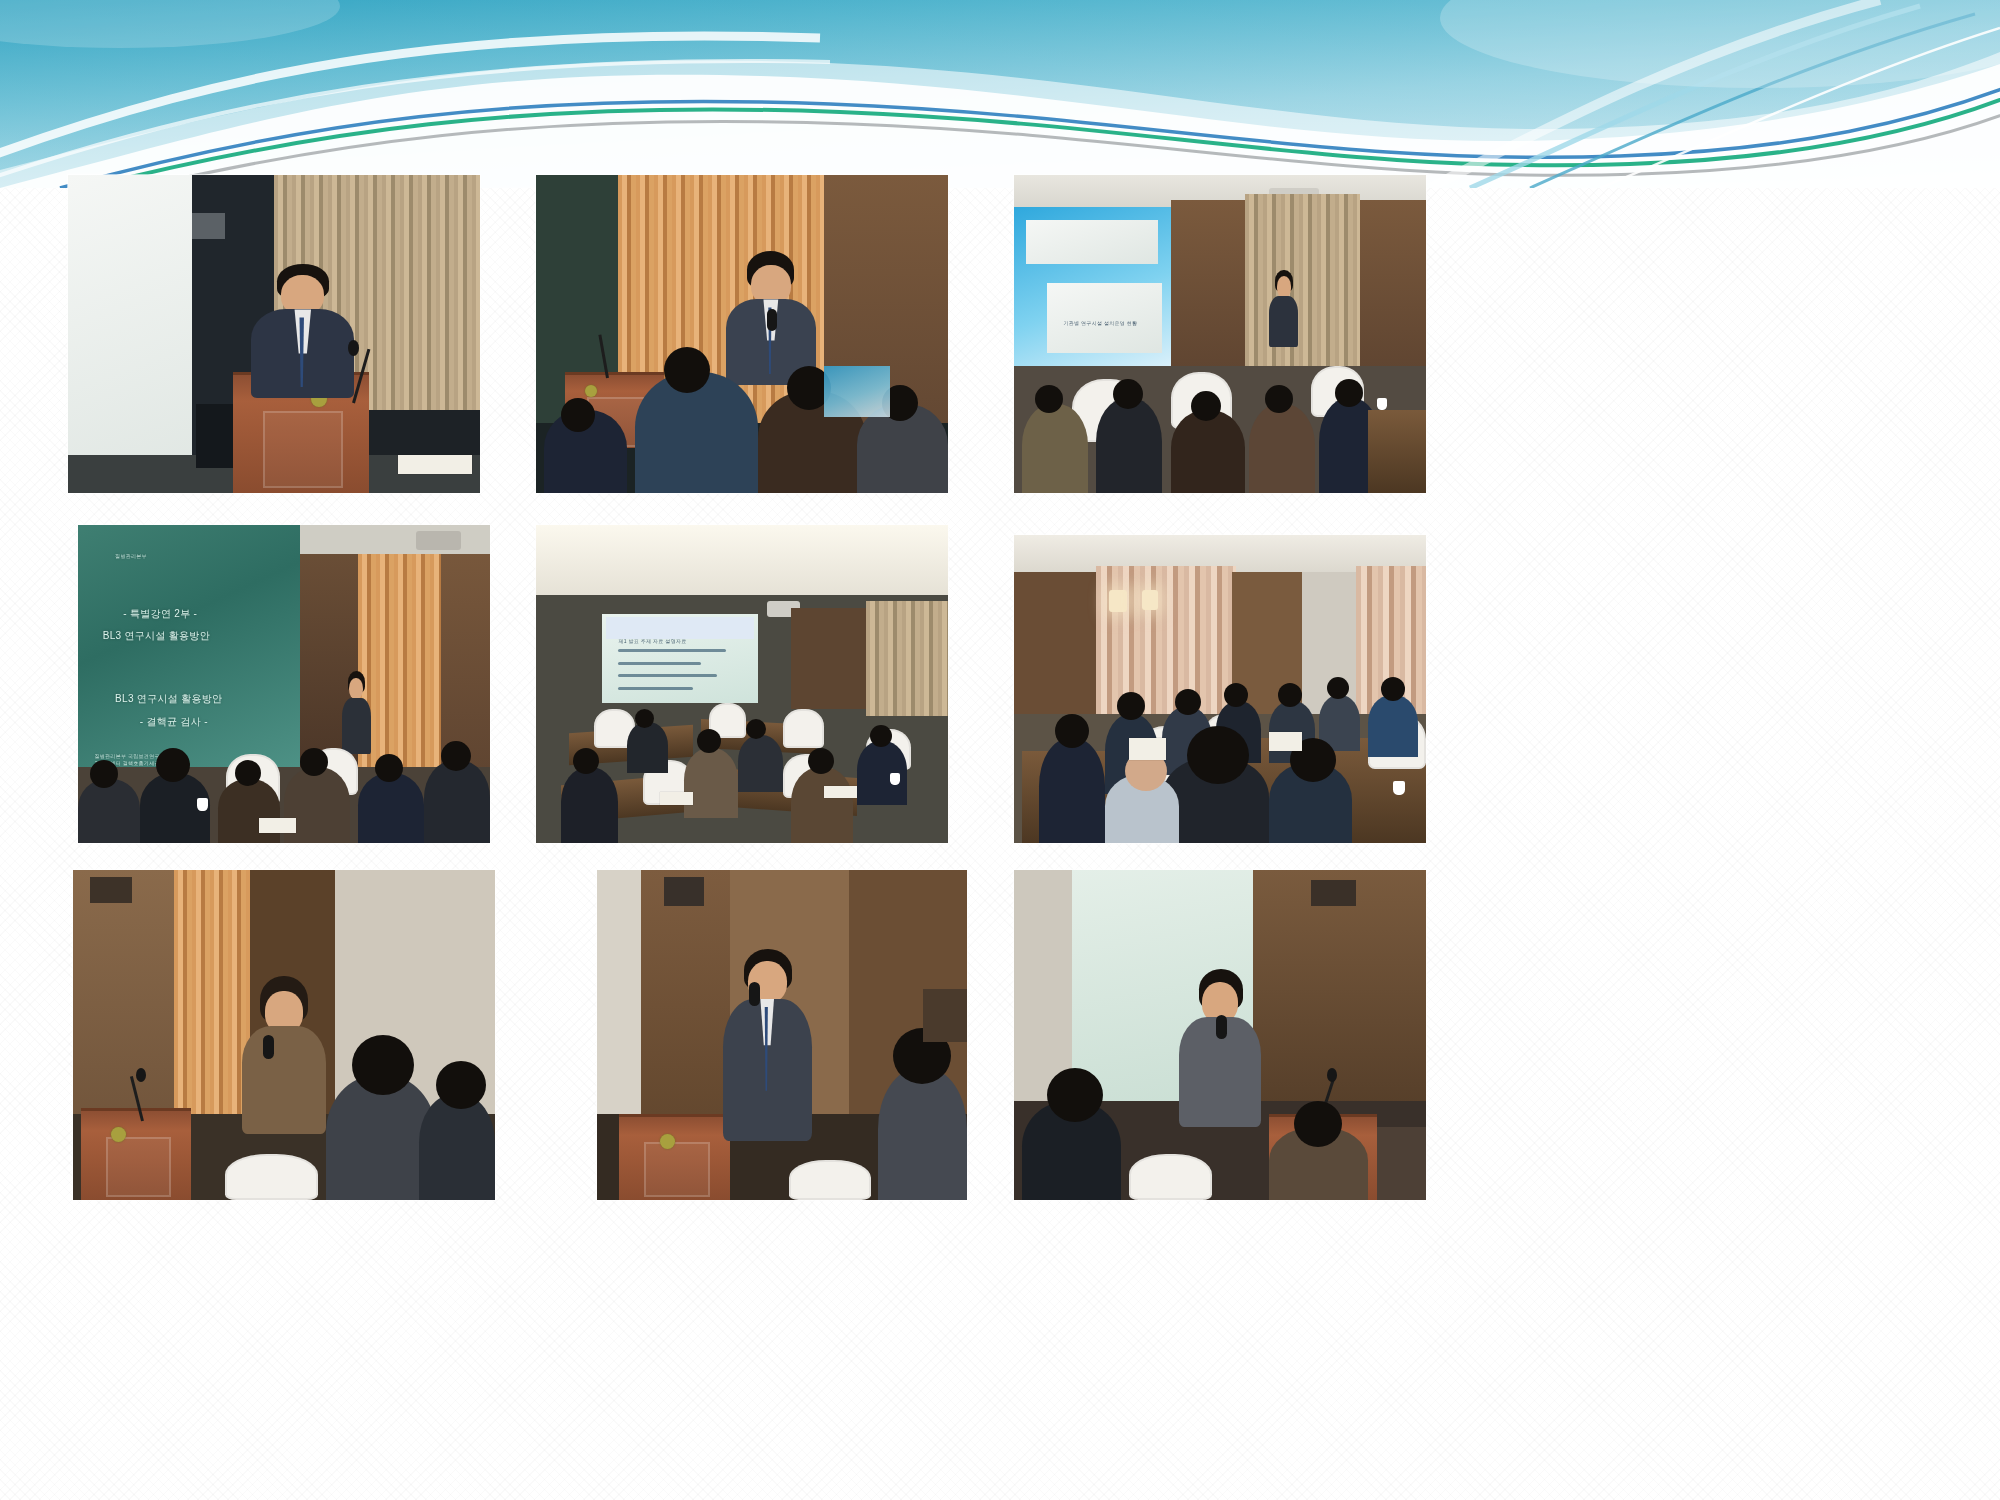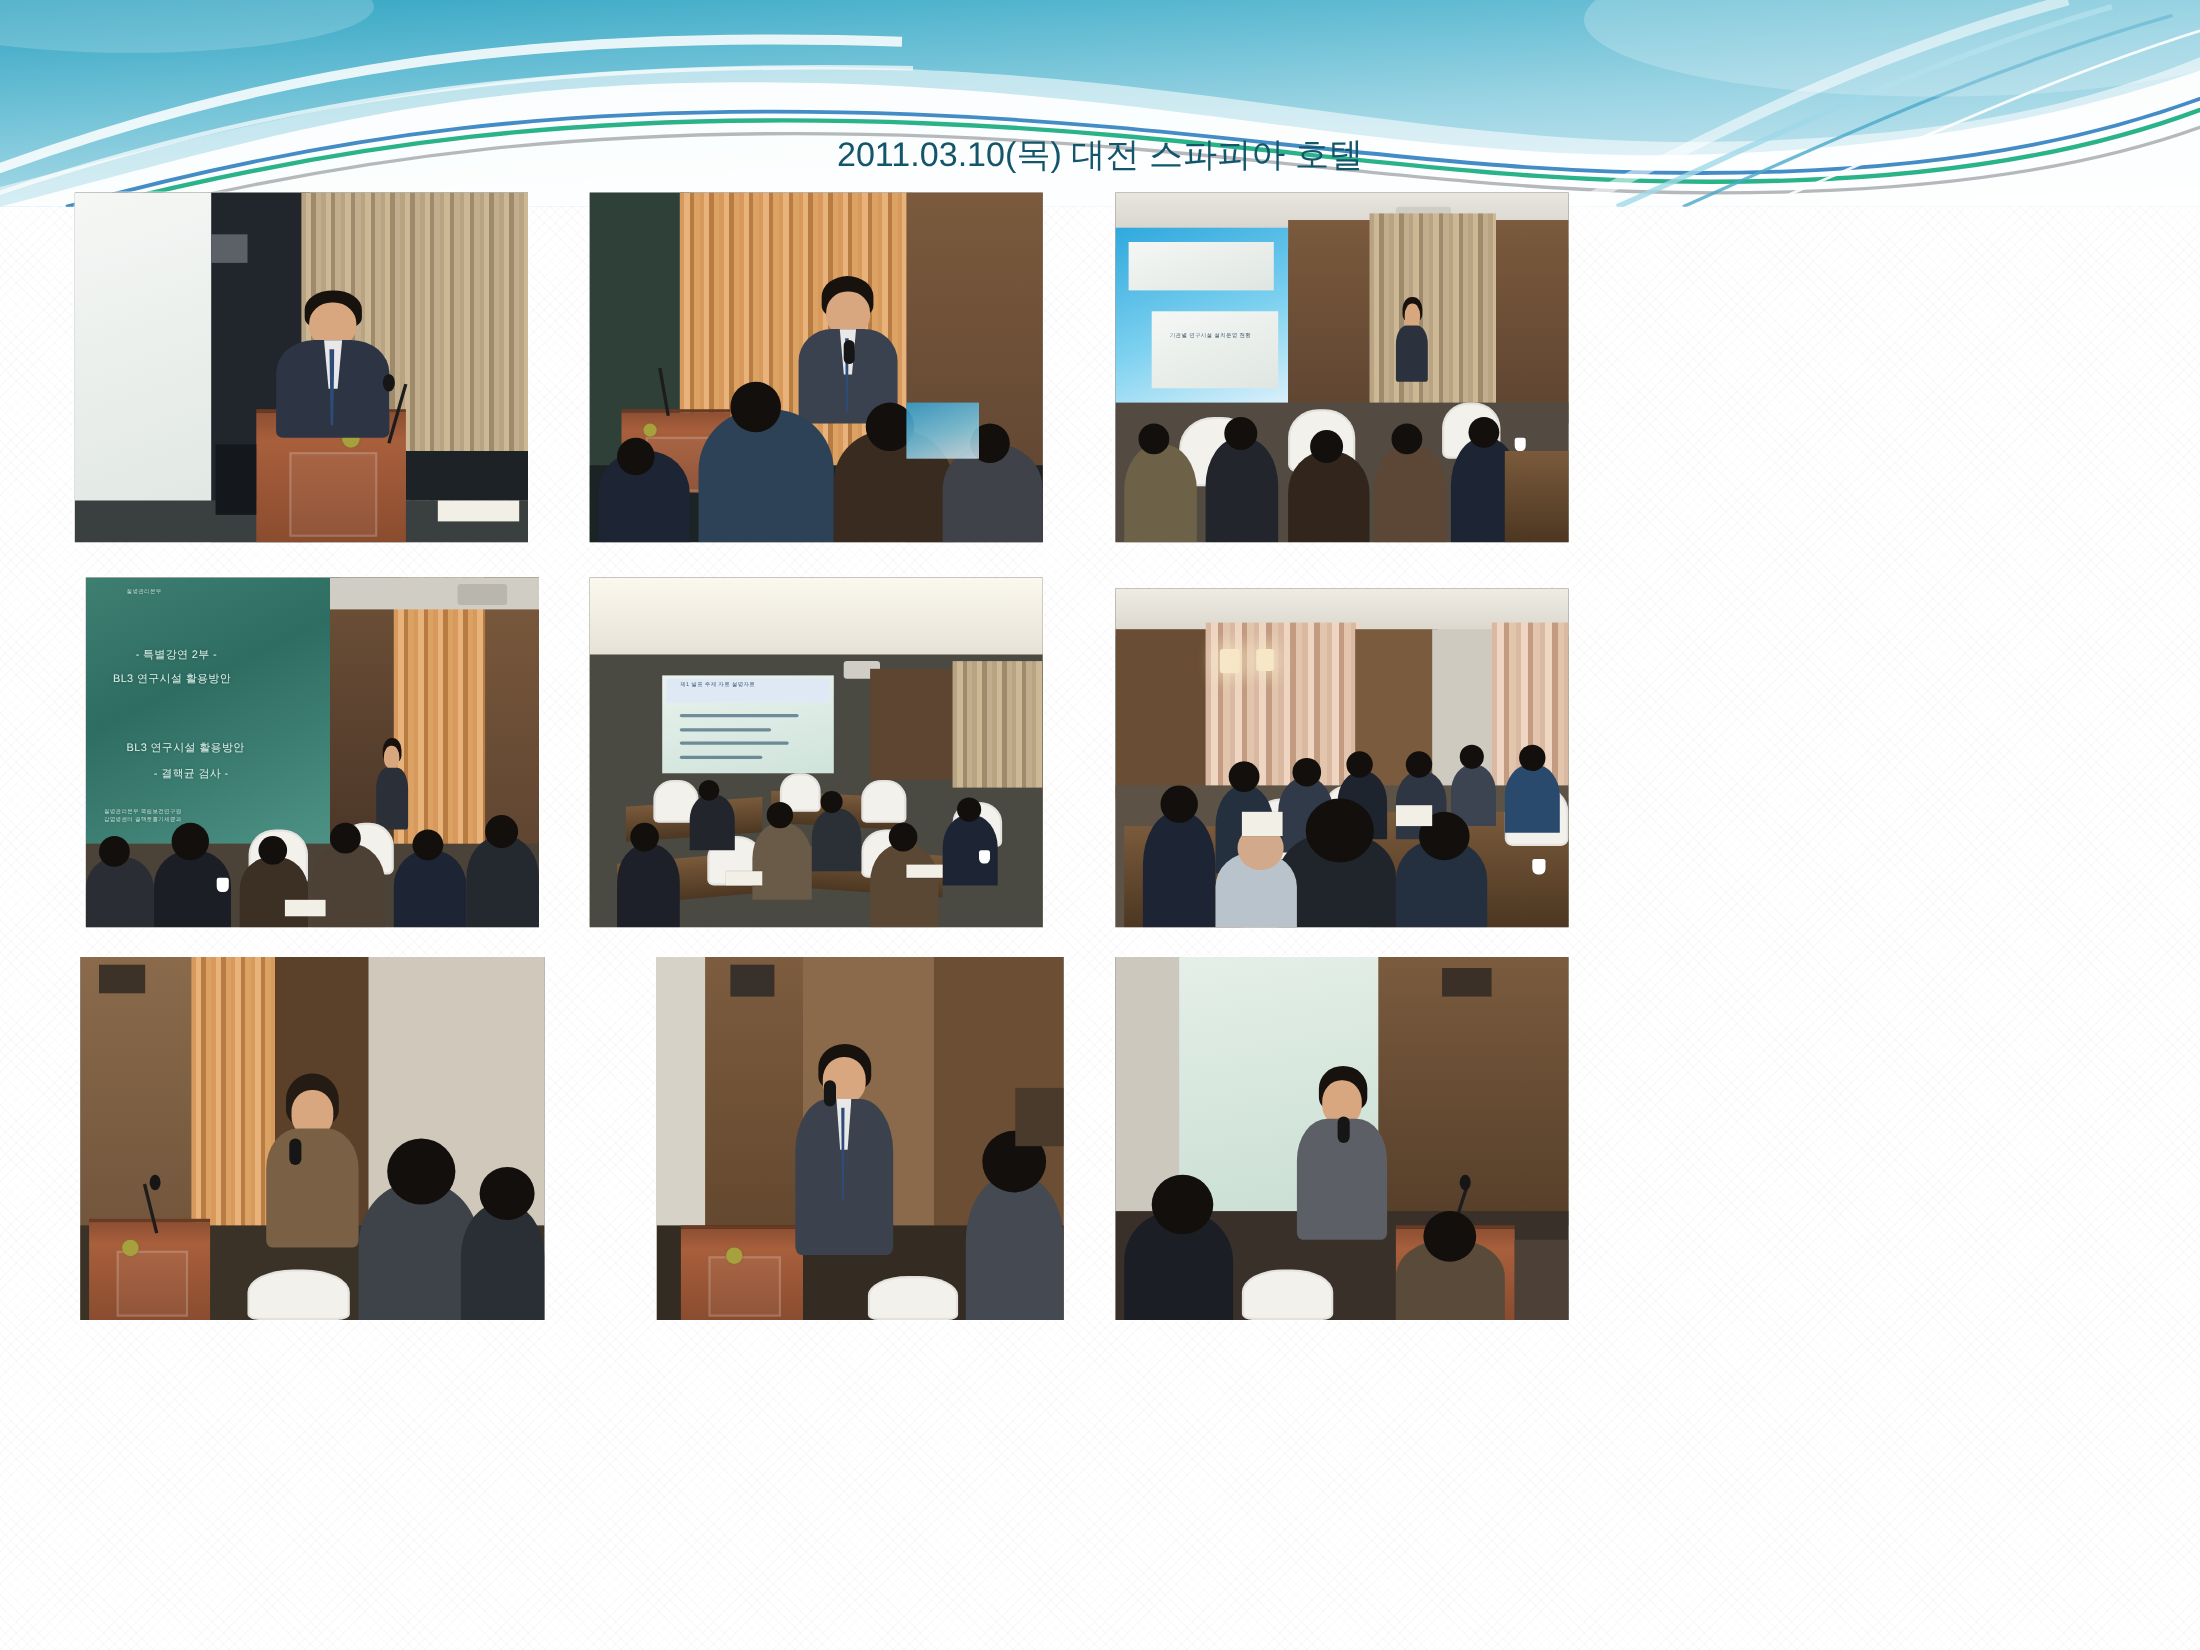--- a/index.html
+++ b/index.html
@@ -197,20 +197,21 @@
   .projector { position: absolute; background: #cfcdc6; border-radius: 3px; }
 
   .slide-text {
     position: absolute;
     color: rgba(235,255,248,0.92);
     font-size: 10px;
     line-height: 1.35;
     letter-spacing: .3px;
     white-space: nowrap;
     text-shadow: 0 0 3px rgba(0,0,0,.35);
+    margin-top: 18px;
   }
   .slide-text.tn { font-size: 5px; opacity: .8; }
   .slide-text.dark { color: #16324a; text-shadow:none; }
 
   .slide-bullet {
     position: absolute;
     background: rgba(20,60,90,.55);
     height: 3px;
     border-radius: 2px;
   }
@@ -266,21 +267,20 @@
       <path d="M1470,188 C1610,126 1740,58 1920,6" fill="none" stroke="#9fd8e8" stroke-width="5" opacity="0.8"></path>
       <path d="M1530,188 C1660,130 1800,64 1975,14" fill="none" stroke="#4aa9c9" stroke-width="3" opacity="0.8"></path>
       <path d="M1600,188 C1730,134 1860,72 2000,28" fill="none" stroke="#ffffff" stroke-width="2.5" opacity="0.9"></path>
 
       <ellipse cx="1760" cy="18" rx="320" ry="70" fill="#ffffff" opacity="0.22"></ellipse>
 
       <ellipse cx="120" cy="6" rx="220" ry="42" fill="#ffffff" opacity="0.18"></ellipse>
     </svg>
 
     <div class="title-wrap">
-      <div class="sub-title">2011.03.10(목) 대전 스파피아 호텔</div>
     </div>
   </div>
 
   <div class="grid">
 
     <div class="photo" style="left:68px; top:-30px; width:412px; height:318px;">
       <div class="scene">
         <div class="screen-white" style="left:0;top:0;width:32%;height:100%;"></div>
         <div class="wall-dark" style="left:30%;top:0;width:22%;height:100%;background:#20262c;"></div>
         <div class="wall-grey" style="left:30%;top:12%;width:8%;height:8%;background:#5b6166;"></div>

